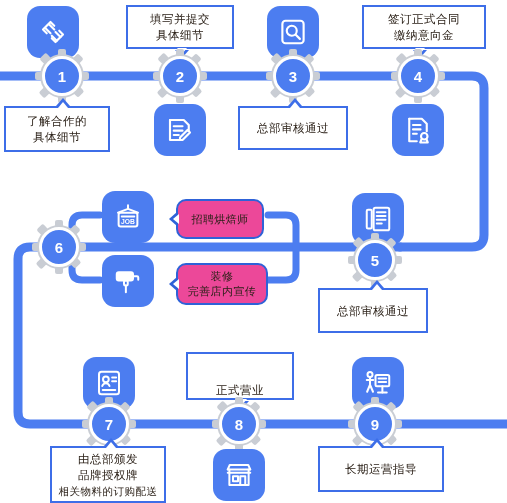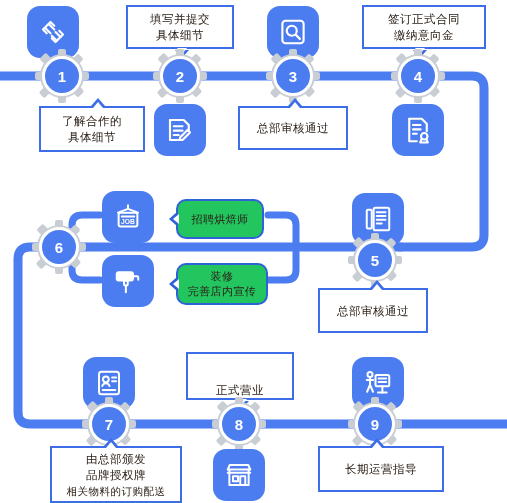--- a/index.html
+++ b/index.html
@@ -36,21 +36,21 @@
             border-top:8px solid #3d6ee8;}
   .ptr.down-in{border-left:5px solid transparent;border-right:5px solid transparent;
                border-top:6px solid #ffffff;}
   .ptr.up{border-left:7px solid transparent;border-right:7px solid transparent;
           border-bottom:8px solid #3d6ee8;}
   .ptr.up-in{border-left:5px solid transparent;border-right:5px solid transparent;
              border-bottom:6px solid #ffffff;}
 
   
   .pill{position:absolute;box-sizing:border-box;border:2px solid #2e62d8;border-radius:10px;
-        background:#22c55e;display:flex;flex-direction:column;align-items:center;
+        background:#ec4899;display:flex;flex-direction:column;align-items:center;
         justify-content:center;color:#2b2118;font-size:11px;line-height:15px;
         letter-spacing:.4px;text-align:center;}
   .pill .ln{white-space:nowrap;}
   .pill .lptr{position:absolute;left:-9px;top:50%;margin-top:-7px;width:0;height:0;
               border-top:7px solid transparent;border-bottom:7px solid transparent;
               border-right:8px solid #2e62d8;}
   .pill .lptr-in{position:absolute;left:-5px;top:50%;margin-top:-5px;width:0;height:0;
               border-top:5px solid transparent;border-bottom:5px solid transparent;
               border-right:6px solid #ffffff;}
 </style>
@@ -93,21 +93,21 @@
         <rect x="6" y="6" width="9" height="8" rx="2" transform="rotate(-45 10 10)"></rect>
         <rect x="39" y="39" width="9" height="8" rx="2" transform="rotate(-45 43 43)"></rect>
         <rect x="39" y="6" width="8" height="9" rx="2" transform="rotate(45 43 10)"></rect>
         <rect x="6" y="39" width="8" height="9" rx="2" transform="rotate(45 10 43)"></rect>
       </g>
     </svg>
     <div class="disc">
       <span class="num">1</span>
     </div>
   </div>
-  <div class="rbox" style="left:4px;top:106px;width:106px;height:46px;margin-left:35px;">
+  <div class="rbox" style="left:4px;top:106px;width:106px;height:46px;">
     <div class="ptr up" style="left:50px;top:-10px;"></div>
     <div class="ptr up-in" style="left:52px;top:-6px;"></div>
     <div class="ln">了解合作的</div>
     <div class="ln">具体细节</div>
   </div>
 
   <div class="rbox" style="left:126px;top:5px;width:108px;height:44px;">
     <div class="ln">填写并提交</div>
     <div class="ln">具体细节</div>
     <div class="ptr down" style="left:47px;top:43px;"></div>
@@ -313,21 +313,21 @@
         <rect x="6" y="6" width="9" height="8" rx="2" transform="rotate(-45 10 10)"></rect>
         <rect x="39" y="39" width="9" height="8" rx="2" transform="rotate(-45 43 43)"></rect>
         <rect x="39" y="6" width="8" height="9" rx="2" transform="rotate(45 43 10)"></rect>
         <rect x="6" y="39" width="8" height="9" rx="2" transform="rotate(45 10 43)"></rect>
       </g>
     </svg>
     <div class="disc">
       <span class="num">7</span>
     </div>
   </div>
-  <div class="rbox" style="left:50px;top:446px;width:132px;height:57px;">
+  <div class="rbox" style="left:50px;top:446px;width:116px;height:57px;">
     <div class="ptr up" style="left:52px;top:-10px;"></div>
     <div class="ptr up-in" style="left:54px;top:-6px;"></div>
     <div class="ln">由总部颁发</div>
     <div class="ln">品牌授权牌</div>
     <div class="ln" style="font-size:10.5px;">相关物料的订购配送</div>
   </div>
 
   <div class="rbox" style="left:186px;top:352px;width:108px;height:48px;justify-content:flex-end;">
     <div class="ln">正式营业</div>
     <div class="ptr down" style="left:47px;top:47px;"></div>

